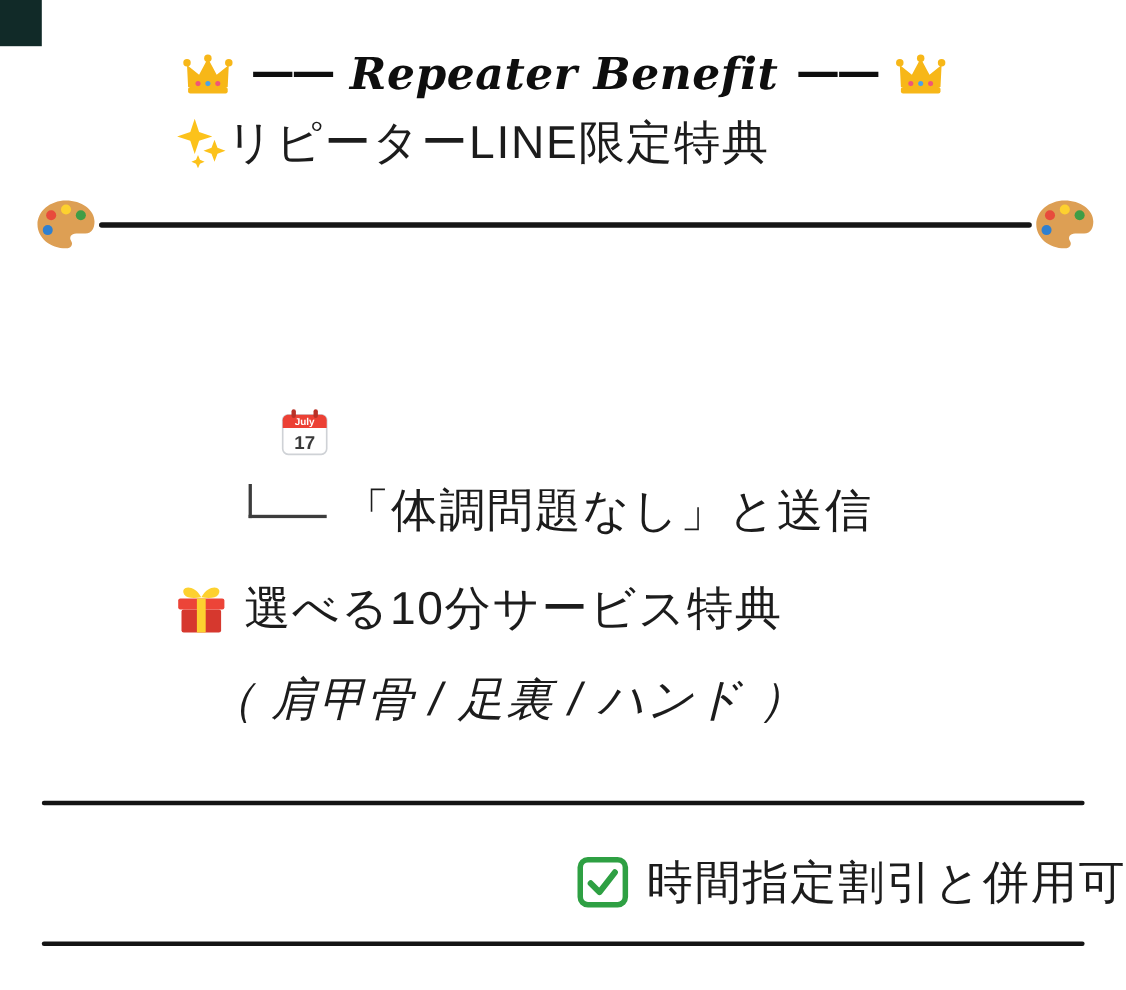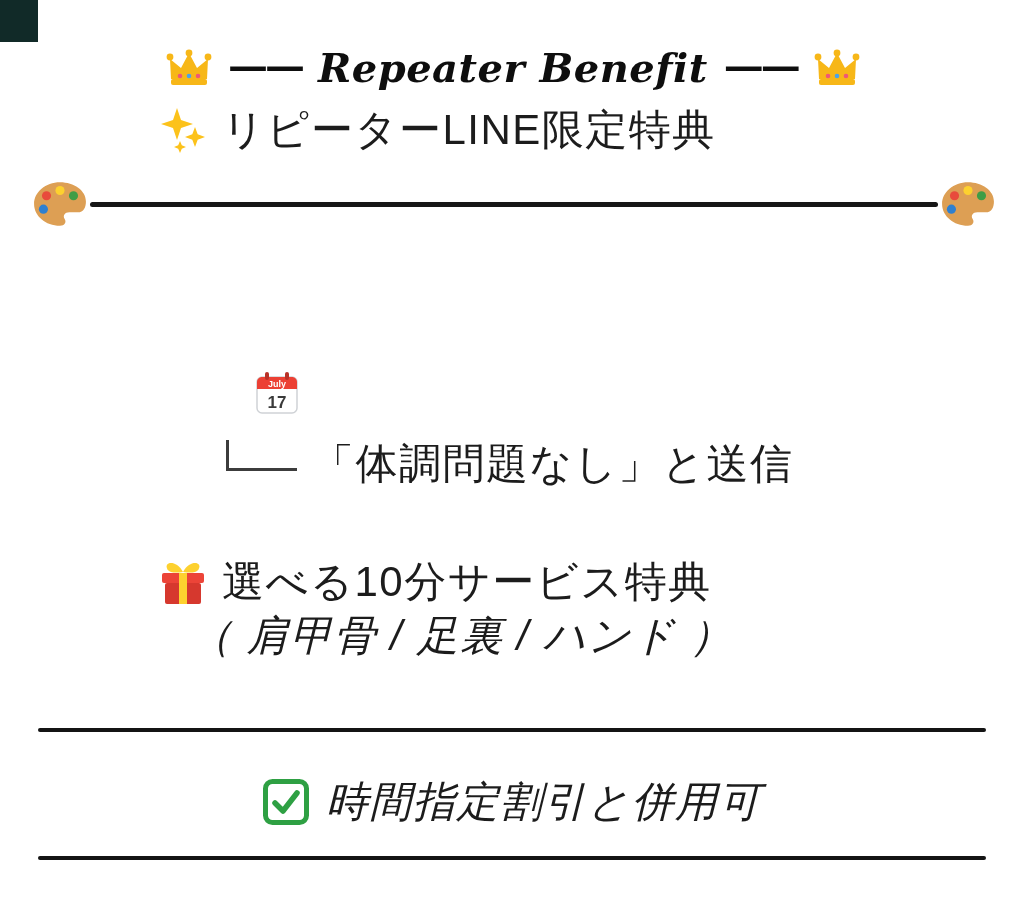--- a/index.html
+++ b/index.html
@@ -45,51 +45,50 @@
     font-family: "DejaVu Serif", "Liberation Serif", serif;
     font-weight: bold;
     font-size: 40px;
     letter-spacing: -3px;
     color: #0e0e0e;
     line-height: 1;
     transform: translateY(-3px);
   }
   .subtitle-row {
     position: absolute; left: 160px; top: 102px;
-    display: flex; align-items: center; gap: 16px;
+    display: flex; align-items: center; 
   }
   .palette-divider {
     position: absolute; left: 32px; right: 28px; top: 180px;
     display: flex; align-items: center;
   }
   .divider-line {
     flex: 1; height: 5px; background: #161616;
     border-radius: 3px; margin: 0 2px;
   }
   .line-message { left: 156px; top: 274px; }
   .line-timing  { left: 254px; top: 370px; gap: 32px; }
   .connector {
     position: absolute; left: 226px; top: 440px;
     width: 68px; height: 28px;
     border-left: 3px solid #3c3c3c;
     border-bottom: 3px solid #3c3c3c;
   }
   .line-sendtext { left: 312px; top: 436px; }
-  .line-gift     { left: 160px; top: 554px; }
+  .line-gift     { left: 160px; top: 525px; }
   .line-options  { left: 190px; top: 608px; font-style: italic; }
   .hr {
     position: absolute; left: 38px; right: 38px;
     height: 4px; background: #141414; border-radius: 2px;
   }
   .hr-top { top: 728px; }
   .hr-bottom { top: 856px; }
   .line-check {
     left: 0; right: 0; top: 774px;
-    justify-content: center;
-    font-style: italic;
+    justify-content: flex-end;
   }
   .icon { display: inline-flex; align-items: center; justify-content: center; }
   .icon svg { display: block; }
 </style>
 </head>
 <body>
 
 <div class="page">
 
   <div class="corner-square"></div>

